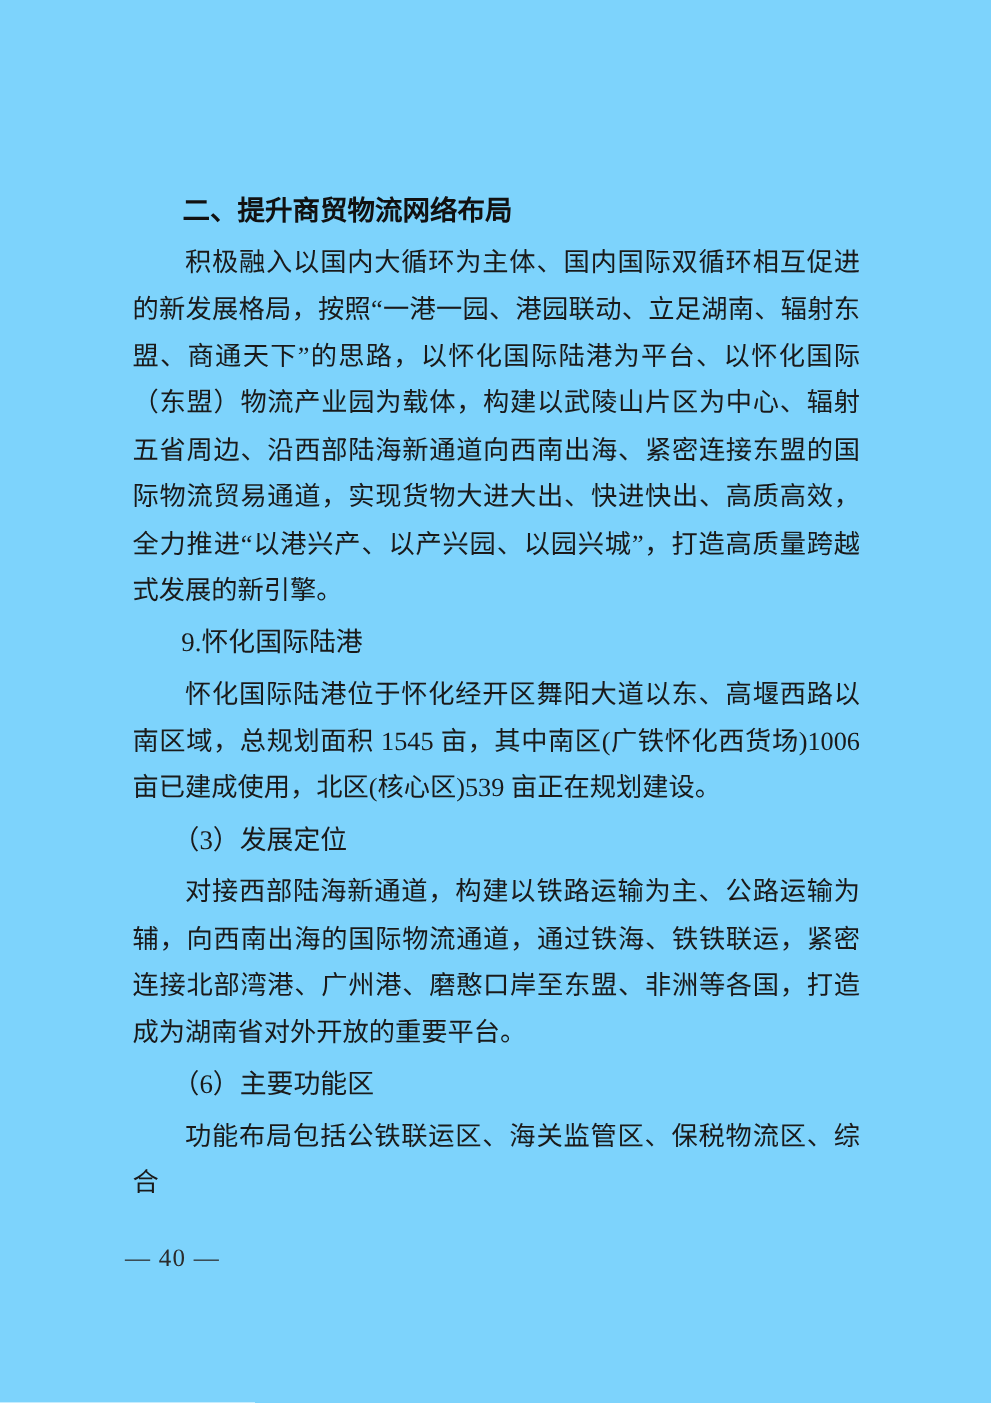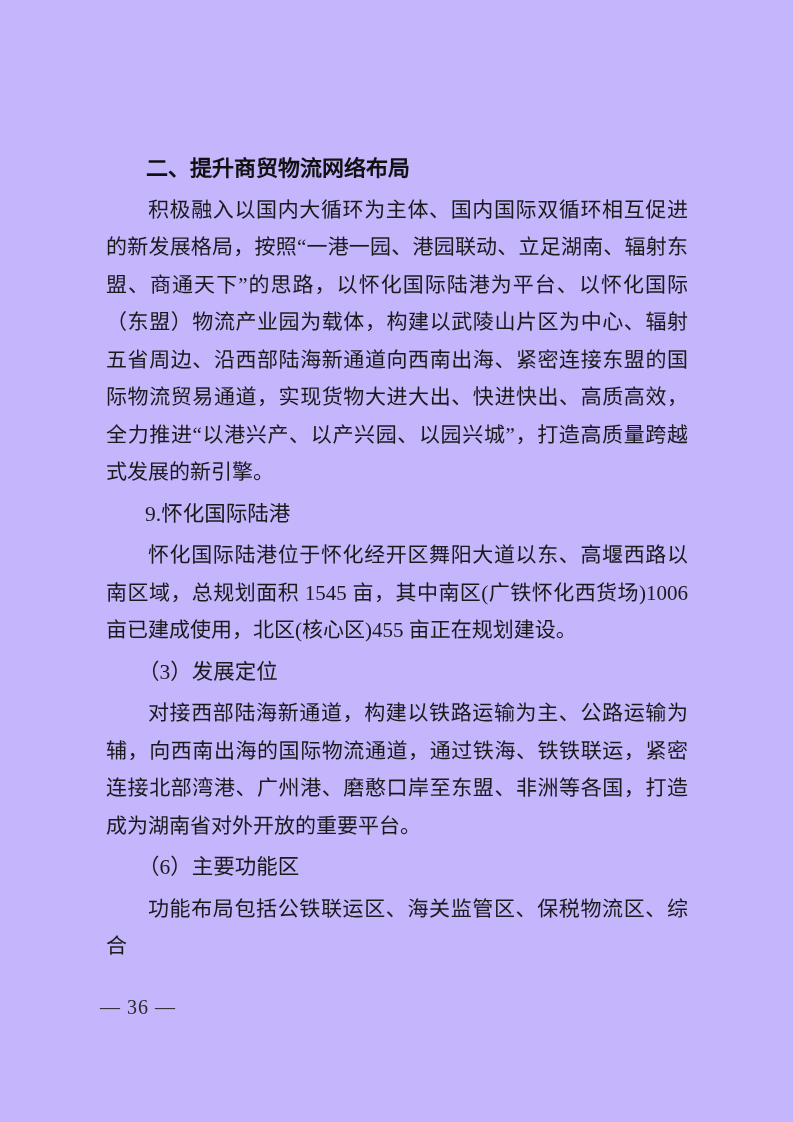--- a/index.html
+++ b/index.html
@@ -4,21 +4,21 @@
 <style>
   html, body {
     margin: 0;
     padding: 0;
     background: #ffffff;
   }
   .page {
     position: relative;
     width: 793px;
     height: 1122px;
-    background: #c4b5fd;
+    background: #7dd3fc;
     overflow: hidden;
     color: #1a1a1a;
     font-family: "Liberation Serif", serif;
   }
   .content {
     position: absolute;
     left: 102px;
     top: 150px;
     width: 590px;
     line-height: 37.5px;
@@ -78,26 +78,26 @@
   <div class="content">
 
     <h2 class="section-heading">二、提升商贸物流网络布局</h2>
 
 
     <p class="para">积极融入以国内大循环为主体、国内国际双循环相互促进的新发展格局，按照“一港一园、港园联动、立足湖南、辐射东盟、商通天下”的思路，以怀化国际陆港为平台、以怀化国际（东盟）物流产业园为载体，构建以武陵山片区为中心、辐射五省周边、沿西部陆海新通道向西南出海、紧密连接东盟的国际物流贸易通道，实现货物大进大出、快进快出、高质高效，全力推进“以港兴产、以产兴园、以园兴城”，打造高质量跨越式发展的新引擎。</p>
 
     <p class="item-heading">9.怀化国际陆港</p>
 
 
-    <p class="para">怀化国际陆港位于怀化经开区舞阳大道以东、高堰西路以南区域，总规划面积 1545 亩，其中南区(广铁怀化西货场)1006 亩已建成使用，北区(核心区)455 亩正在规划建设。</p>
+    <p class="para">怀化国际陆港位于怀化经开区舞阳大道以东、高堰西路以南区域，总规划面积 1545 亩，其中南区(广铁怀化西货场)1006 亩已建成使用，北区(核心区)539 亩正在规划建设。</p>
 
     <p class="sub-heading">（3）发展定位</p>
 
     <p class="para">对接西部陆海新通道，构建以铁路运输为主、公路运输为辅，向西南出海的国际物流通道，通过铁海、铁铁联运，紧密连接北部湾港、广州港、磨憨口岸至东盟、非洲等各国，打造成为湖南省对外开放的重要平台。</p>
 
     <p class="sub-heading">（6）主要功能区</p>
 
     <p class="para">功能布局包括公铁联运区、海关监管区、保税物流区、综合</p>
 
   </div>
 
-  <div class="footer">— 36 —</div>
+  <div class="footer">— 40 —</div>
 </div>
 
 </body></html>

